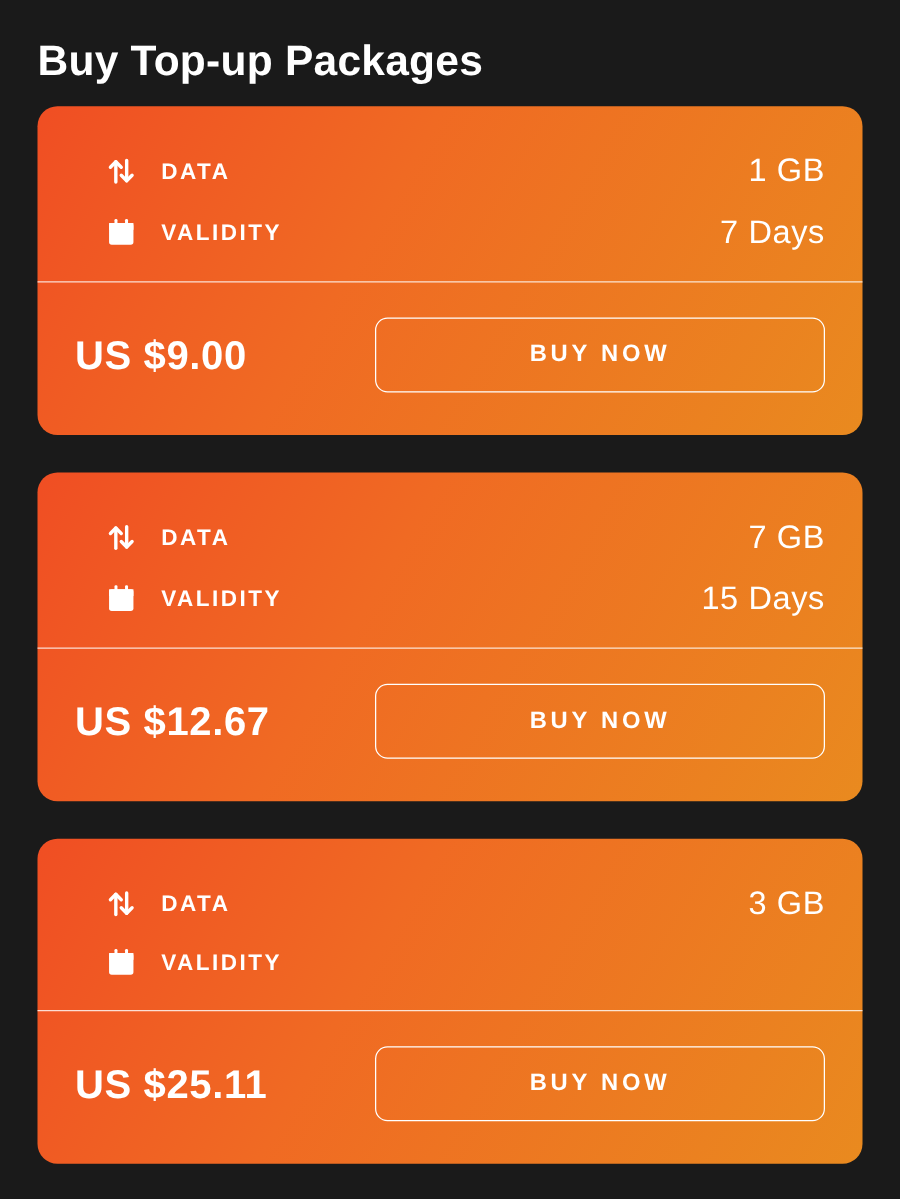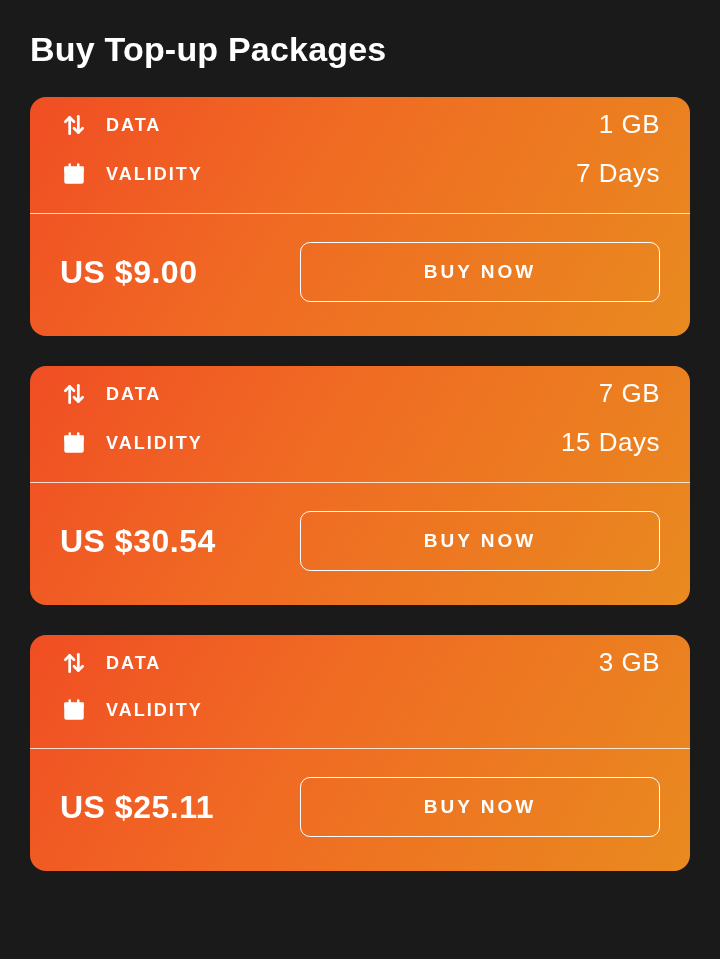--- a/index.html
+++ b/index.html
@@ -10,32 +10,33 @@
     font-family: -apple-system, BlinkMacSystemFont, "Segoe UI", Helvetica, Arial, sans-serif;
     color: #fff;
     overflow: hidden;
   }
   .container {
     padding: 30px 30px 0 30px;
   }
   .page-title {
     font-size: 34px;
     font-weight: 700;
-    margin-bottom: 28px;
+    margin-bottom: 16px;
     letter-spacing: 0.2px;
   }
   .card {
     background: linear-gradient(120deg, #f04e23 0%, #f06a23 40%, #e98a1f 100%);
     border-radius: 16px;
     margin-bottom: 30px;
     color: #fff;
     box-shadow: 0 0 0 rgba(0,0,0,0);
   }
   .card-top {
-    padding: 12px 30px 24px 30px;
+    padding: 36px 30px 24px 30px;
+    margin-left: 23px;
   }
   .row {
     display: flex;
     align-items: center;
     justify-content: space-between;
     margin-bottom: 18px;
   }
   .row:last-child { margin-bottom: 0; justify-content: space-between; }
   .left {
     display: flex;
@@ -165,21 +166,21 @@
               <rect x="14.8" y="2" width="2.2" height="5" rx="1" fill="#fff"></rect>
             </svg>
           </span>
           <span class="label">VALIDITY</span>
         </div>
         <span class="value">15 Days</span>
       </div>
     </div>
     <div class="divider"></div>
     <div class="card-bottom">
-      <span class="price">US $30.54</span>
+      <span class="price">US $12.67</span>
       <div class="buy-btn">BUY NOW</div>
     </div>
   </div>
 
   <div class="card">
     <div class="card-top">
       <div class="row">
         <div class="left">
           <span class="icon">
             <svg viewBox="0 0 24 24" width="26" height="26" fill="none" stroke="#fff" stroke-width="2.5" stroke-linecap="round" stroke-linejoin="round">

